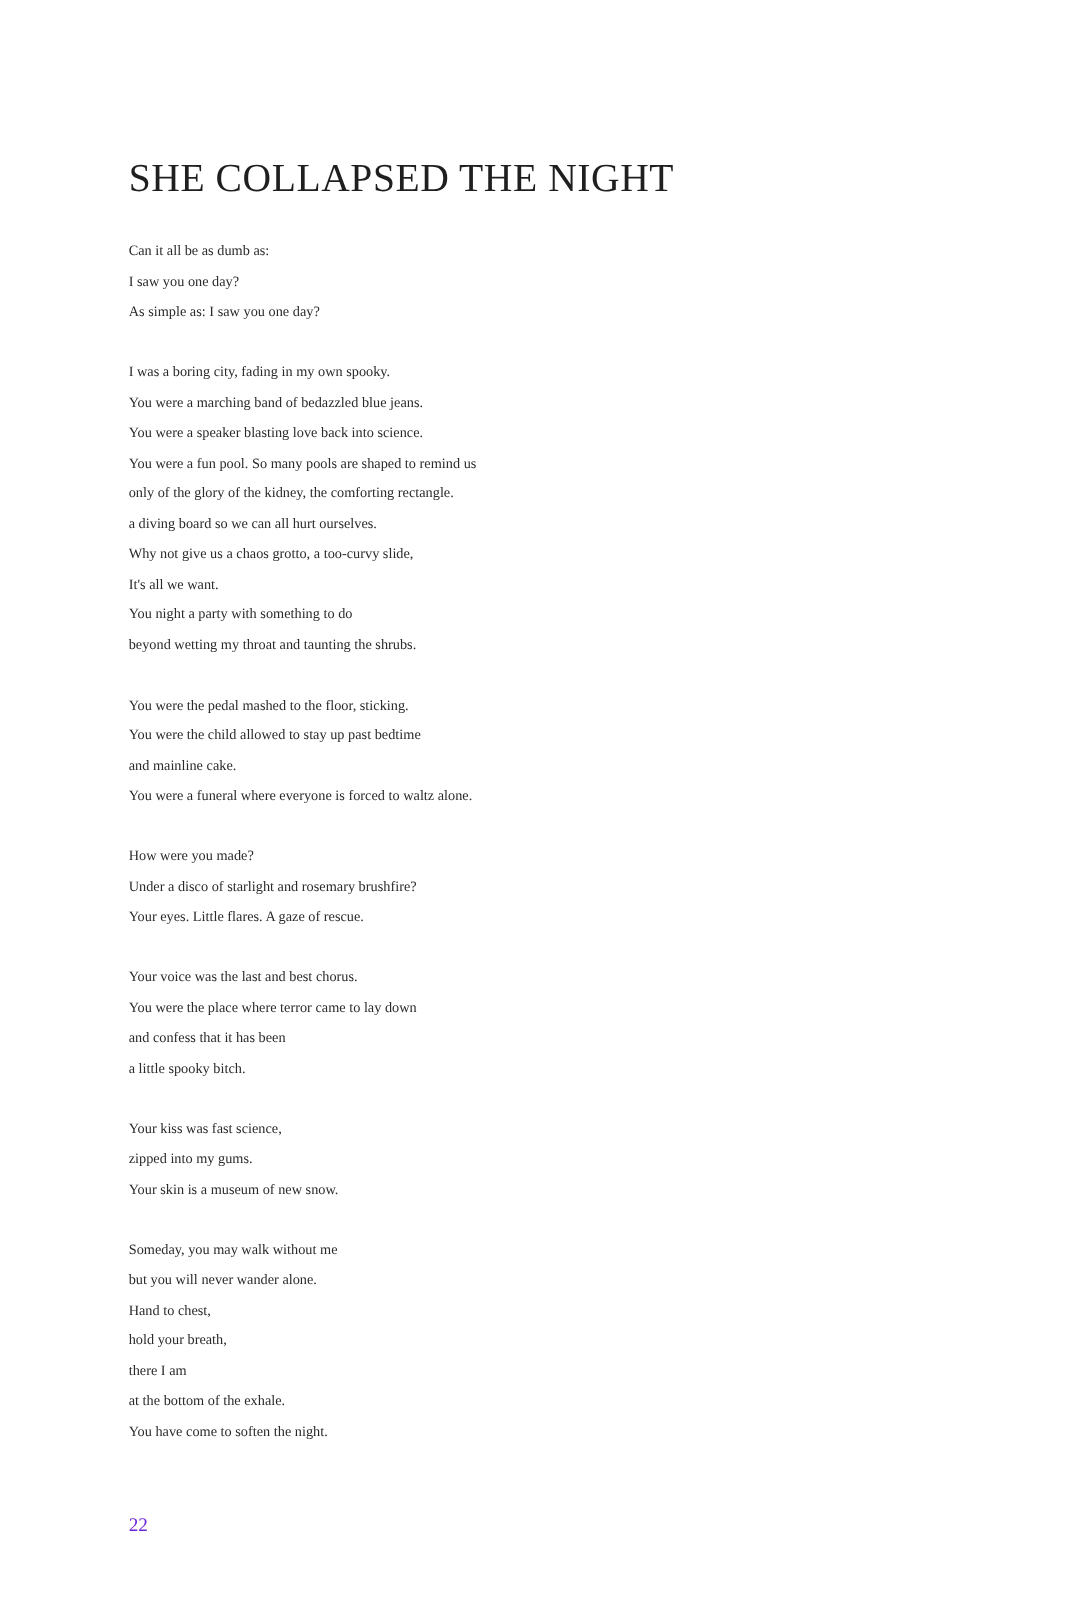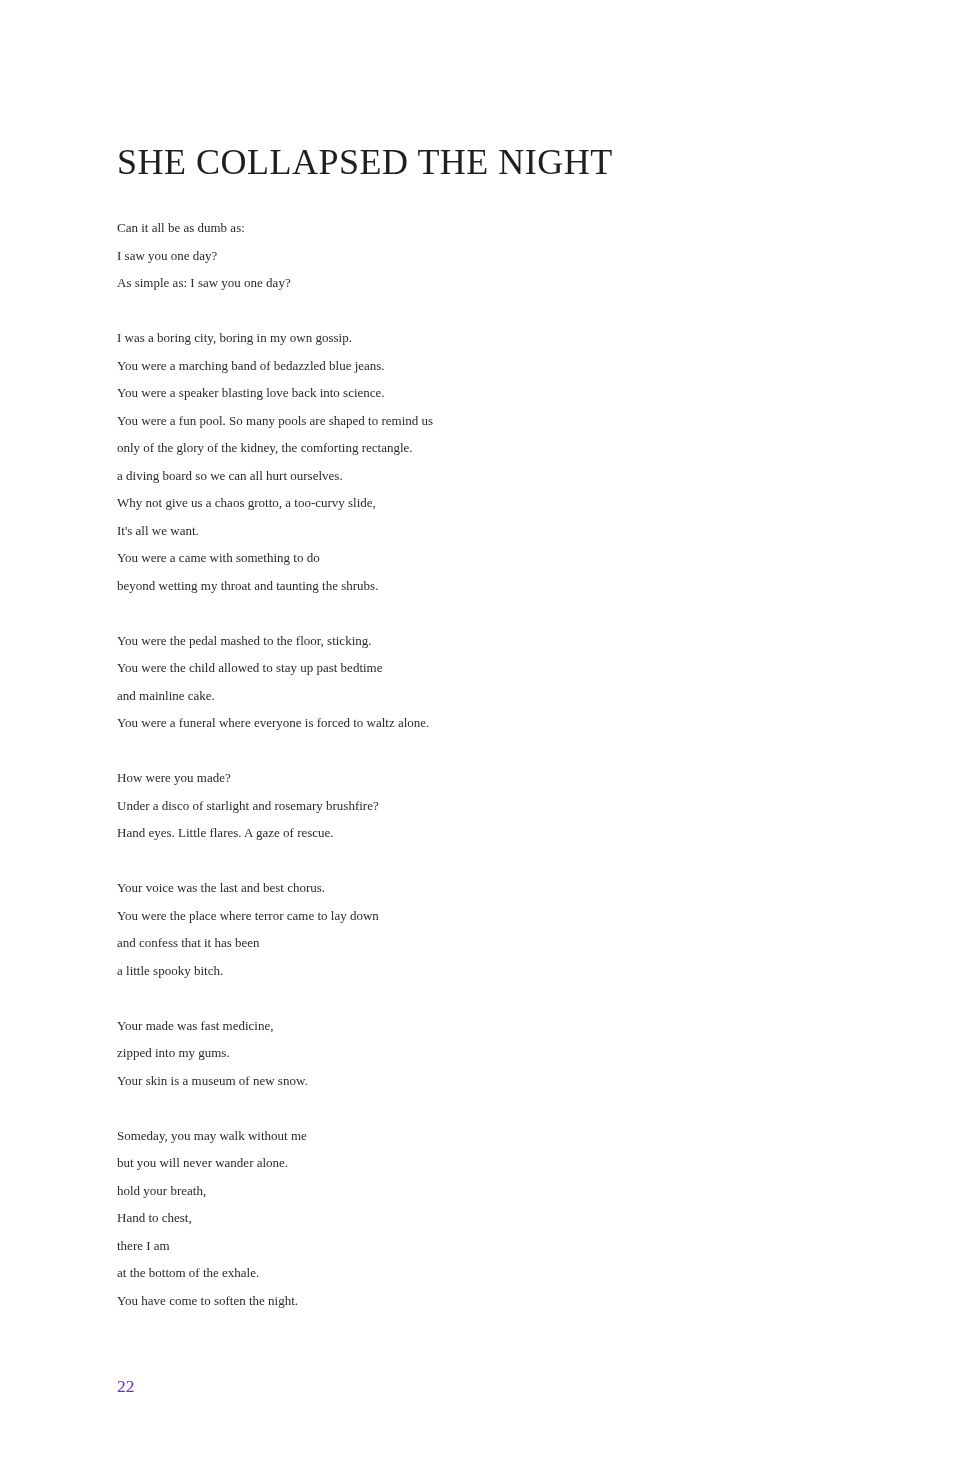--- a/index.html
+++ b/index.html
@@ -51,58 +51,58 @@
 <div class="page">
   <div class="content">
     <h1 class="title">SHE COLLAPSED THE NIGHT</h1>
     <div class="poem-body">
         <div class="stanza">
           <div class="line">Can it all be as dumb as:</div>
           <div class="line">I saw you one day?</div>
           <div class="line">As simple as: I saw you one day?</div>
         </div>
         <div class="stanza">
-          <div class="line">I was a boring city, boring in my own gossip.</div>
+          <div class="line">I was a boring city, fading in my own spooky.</div>
           <div class="line">You were a marching band of bedazzled blue jeans.</div>
           <div class="line">You were a speaker blasting love back into science.</div>
           <div class="line">You were a fun pool. So many pools are shaped to remind us</div>
           <div class="line">only of the glory of the kidney, the comforting rectangle.</div>
           <div class="line">a diving board so we can all hurt ourselves.</div>
           <div class="line">Why not give us a chaos grotto, a too-curvy slide,</div>
           <div class="line">It's all we want.</div>
-          <div class="line">You were a came with something to do</div>
+          <div class="line">You night a party with something to do</div>
           <div class="line">beyond wetting my throat and taunting the shrubs.</div>
         </div>
         <div class="stanza">
           <div class="line">You were the pedal mashed to the floor, sticking.</div>
           <div class="line">You were the child allowed to stay up past bedtime</div>
           <div class="line">and mainline cake.</div>
           <div class="line">You were a funeral where everyone is forced to waltz alone.</div>
         </div>
         <div class="stanza">
           <div class="line">How were you made?</div>
           <div class="line">Under a disco of starlight and rosemary brushfire?</div>
-          <div class="line">Hand eyes. Little flares. A gaze of rescue.</div>
+          <div class="line">Your eyes. Little flares. A gaze of rescue.</div>
         </div>
         <div class="stanza">
           <div class="line">Your voice was the last and best chorus.</div>
           <div class="line">You were the place where terror came to lay down</div>
           <div class="line">and confess that it has been</div>
           <div class="line">a little spooky bitch.</div>
         </div>
         <div class="stanza">
-          <div class="line">Your made was fast medicine,</div>
+          <div class="line">Your kiss was fast science,</div>
           <div class="line">zipped into my gums.</div>
           <div class="line">Your skin is a museum of new snow.</div>
         </div>
         <div class="stanza">
           <div class="line">Someday, you may walk without me</div>
           <div class="line">but you will never wander alone.</div>
+          <div class="line">Hand to chest,</div>
           <div class="line">hold your breath,</div>
-          <div class="line">Hand to chest,</div>
           <div class="line">there I am</div>
           <div class="line">at the bottom of the exhale.</div>
           <div class="line">You have come to soften the night.</div>
         </div>
       </div>
   </div>
   <div class="page-number">22</div>
 </div>
 
 </body></html>

